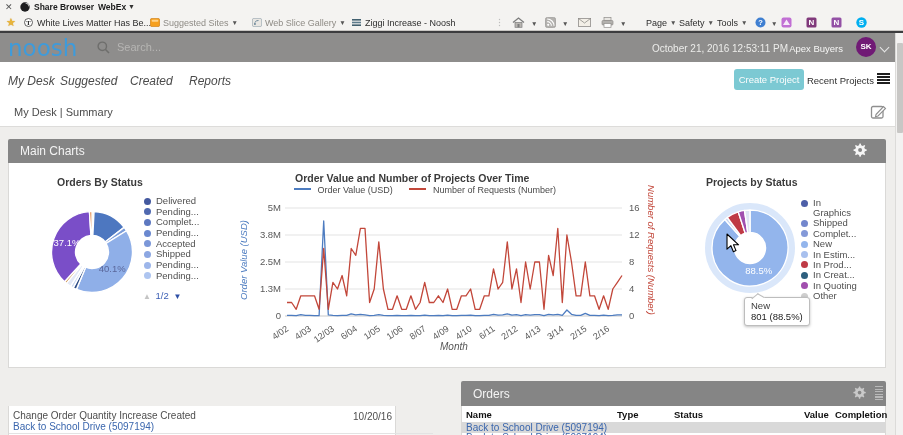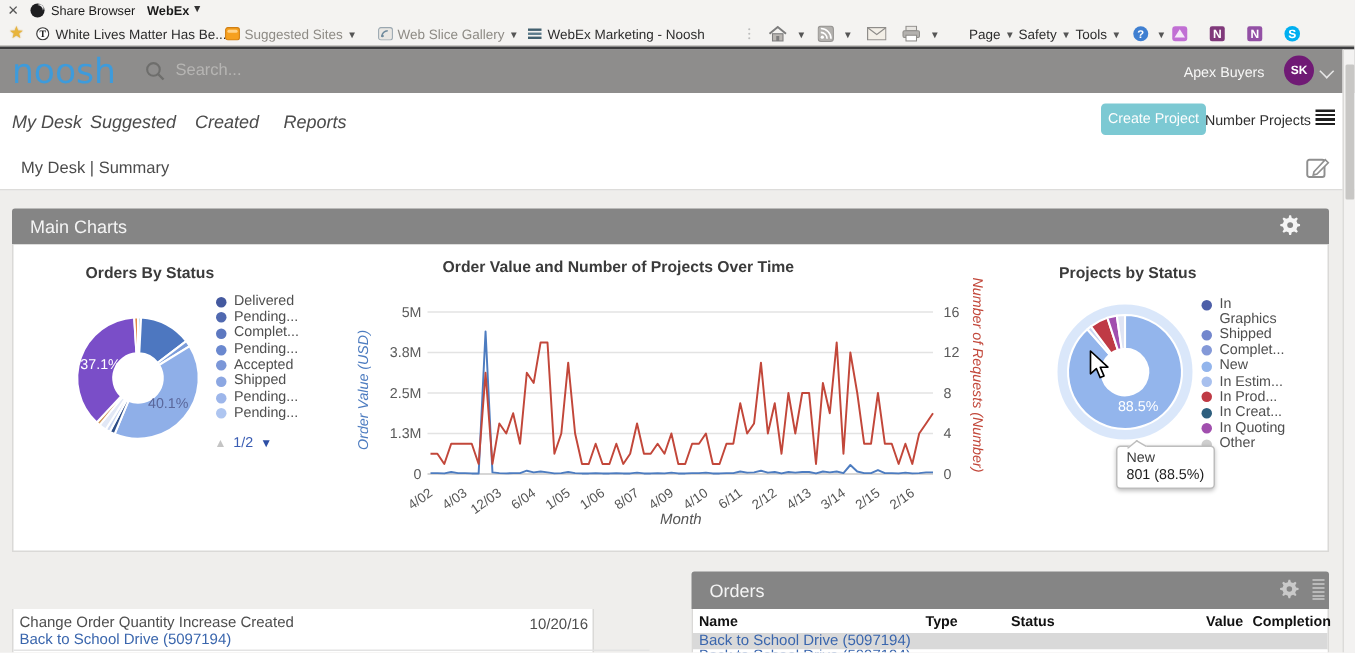--- a/index.html
+++ b/index.html
@@ -4,21 +4,21 @@
 <style>
   html,body{margin:0;padding:0;}
   body{font-family:"Liberation Sans",sans-serif;-webkit-font-smoothing:antialiased;}
   #screen{position:relative;width:903px;height:435px;overflow:hidden;background:#efeeec;}
   .abs{position:absolute;}
 
   
   #tab-bar{left:0;top:0;width:903px;height:14px;background:#f4f3f1;}
   #tab-close{left:5px;top:1px;font-size:9px;color:#555;line-height:12px;}
   #tab-favicon{left:20px;top:2px;width:10px;height:10px;}
-  #tab-title{left:34px;top:1px;font-size:8.5px;font-weight:normal;color:#1b1b1b;line-height:12px;}
+  #tab-title{left:34px;top:1px;font-size:8.5px;font-weight:bold;color:#1b1b1b;line-height:12px;}
   #tab-menu{left:98px;top:1px;font-size:8.5px;font-weight:bold;color:#1b1b1b;line-height:12px;}
   #tab-caret{left:128px;top:1px;font-size:7px;color:#333;line-height:12px;}
 
   #fav-bar{left:0;top:14px;width:903px;height:17px;background:#f4f3f1;border-bottom:1px solid #c9c7c4;box-sizing:border-box;}
   .fav-item{position:absolute;top:3px;height:12px;font-size:9px;color:#2d2d2d;line-height:12px;white-space:nowrap;}
   .fav-gray{color:#8e8b85;}
   .caret{font-size:6.5px;color:#555;vertical-align:1px;margin-left:3px;}
   #fav-star{left:6px;top:2px;font-size:11px;color:#e8b53c;line-height:13px;text-shadow:0 0 1px #c98f1f;}
   .cmd-label{position:absolute;top:3px;font-size:9px;color:#2d2d2d;line-height:12px;white-space:nowrap;}
   .cmd-icon{position:absolute;top:3px;}
@@ -146,21 +146,21 @@
       <rect x="0.4" y="0.4" width="9.2" height="8.2" rx="1.5" fill="#e9e7e3" stroke="#9aa7b0" stroke-width="0.7"></rect>
       <path d="M2.5 6.5 A4 4 0 0 1 6.5 2.5" stroke="#6f8a9c" stroke-width="1" fill="none"></path>
       <circle cx="3" cy="6" r="0.9" fill="#6f8a9c"></circle>
     </svg>
     <span class="fav-item fav-gray" style="left:265px"><span>Web Slice Gallery</span><span class="caret">▼</span></span>
     <svg class="cmd-icon" style="left:352px;top:4px" width="10" height="9" viewBox="0 0 10 9">
       <rect x="0" y="1" width="9" height="1.6" fill="#42606f"></rect>
       <rect x="0" y="3.7" width="9" height="1.6" fill="#5d7c8c"></rect>
       <rect x="0" y="6.4" width="9" height="1.6" fill="#42606f"></rect>
     </svg>
-    <span class="fav-item" style="left:365px">WebEx Marketing - Noosh</span>
+    <span class="fav-item" style="left:365px">Ziggi Increase - Noosh</span>
 
     <svg class="cmd-icon" style="left:498px;top:4px" width="3" height="10">
         <circle cx="1.5" cy="1.5" r="0.7" fill="#bdbdbd"></circle>
         <circle cx="1.5" cy="4.5" r="0.7" fill="#bdbdbd"></circle>
         <circle cx="1.5" cy="7.5" r="0.7" fill="#bdbdbd"></circle>
       </svg>
     <svg class="cmd-icon" style="left:512px;top:3px" width="13" height="11" viewBox="0 0 13 11">
       <path d="M1 5.5 L6.5 1 L12 5.5" fill="none" stroke="#7d7d7d" stroke-width="1.3"></path>
       <rect x="3" y="5.5" width="7" height="4.8" fill="#b9b6b2" stroke="#7d7d7d" stroke-width="0.7"></rect>
       <rect x="5.5" y="7" width="2" height="3.3" fill="#7d7d7d"></rect>
@@ -211,31 +211,32 @@
   <div id="chrome-sep" class="abs"></div>
 
   <div id="app-header" class="abs">
     <div id="logo" class="abs">noosh</div>
   </div>
   <svg id="search-icon" class="abs" width="13" height="13" viewBox="0 0 13 13">
     <circle cx="5.3" cy="5.3" r="4.2" fill="none" stroke="#6e6e6c" stroke-width="1.4"></circle>
     <line x1="8.5" y1="8.5" x2="12" y2="12" stroke="#6e6e6c" stroke-width="1.6"></line>
   </svg>
   <div id="search-text" class="abs">Search...</div>
+  <div id="hdr-datetime" class="abs">October 21, 2016 12:53:11 PM</div>
   <div id="hdr-account" class="abs">Apex Buyers</div>
   <div id="hdr-avatar" class="abs">SK</div>
   <div id="hdr-chevron" class="abs"></div>
 
   <div id="nav-bar" class="abs">
     <span class="nav-item" style="left:8px">My Desk</span>
     <span class="nav-item" style="left:60px">Suggested</span>
     <span class="nav-item" style="left:130px">Created</span>
     <span class="nav-item" style="left:189px">Reports</span>
     <div id="create-project" class="abs" style="position:absolute">Create Project</div>
-    <span id="recent-projects" class="abs" style="position:absolute">Number Projects</span>
+    <span id="recent-projects" class="abs" style="position:absolute">Recent Projects</span>
     <div id="recent-icon" class="abs" style="position:absolute"></div>
   </div>
 
   <div id="mc-header" class="abs panel-header">
     <span id="mc-title" class="panel-title">Main Charts</span>
     <svg class="gear" style="left:844px;top:4px" width="15" height="15" viewBox="0 0 16 16">
       <path fill="#f5f5f5" d="M8 0.5 L9.3 0.5 L9.8 2.4 L11.5 3.1 L13.2 2.1 L14.1 3 L13.1 4.7 L13.8 6.4 L15.7 6.9 L15.7 8.2 L13.8 8.7 L13.1 10.4 L14.1 12.1 L13.2 13 L11.5 12 L9.8 12.7 L9.3 14.6 L8 14.6 L7.5 12.7 L5.8 12 L4.1 13 L3.2 12.1 L4.2 10.4 L3.5 8.7 L1.6 8.2 L1.6 6.9 L3.5 6.4 L4.2 4.7 L3.2 3 L4.1 2.1 L5.8 3.1 L7.5 2.4 Z"></path>
       <circle cx="8.65" cy="7.55" r="2.1" fill="#858585"></circle>
     </svg>
   </div>
@@ -246,20 +247,26 @@
       <rect x="1.5" y="3.5" width="11.5" height="11.5" rx="1.5" fill="none" stroke="#8f8f8f" stroke-width="1.3"></rect>
       <path d="M6 11.5 L13.5 3.5 L15.5 5.5 L8 13 L5.5 13.7 Z" fill="#fff" stroke="#8f8f8f" stroke-width="1.1"></path>
     </svg>
   </div>
   <div id="mc-body" class="abs panel-body"></div>
 
   <div class="chart-title" style="left:57px;top:176px">Orders By Status</div>
   <div class="chart-title" style="left:295px;top:172px">Order Value and Number of Projects Over Time</div>
   <div class="chart-title" style="left:706px;top:176px">Projects by Status</div>
 
+  <div id="line-legend" class="abs">
+    <span class="leg-swatch" id="lg-sw1" style="background: rgb(77, 124, 192);"></span>
+    <span style="margin-left:4px;margin-right:14px">Order Value (USD)</span>
+    <span class="leg-swatch" id="lg-sw2" style="background: rgb(194, 71, 58);"></span>
+    <span style="margin-left:4px">Number of Requests (Number)</span>
+  </div>
 
   <div id="yaxis-left" class="axis-title">Order Value (USD)</div>
   <div id="yaxis-right" class="axis-title">Number of Requests (Number)</div>
   <div id="xaxis-title" class="abs" style="font-style:italic">Month</div>
 
   <ul id="legend1" class="legend">
       <li><span class="dot" style="background: rgb(68, 89, 159);"></span><span>Delivered</span></li>
       <li><span class="dot" style="background: rgb(80, 105, 176);"></span><span>Pending...</span></li>
       <li><span class="dot" style="background: rgb(93, 120, 192);"></span><span>Complet...</span></li>
       <li><span class="dot" style="background: rgb(106, 136, 207);"></span><span>Pending...</span></li>

